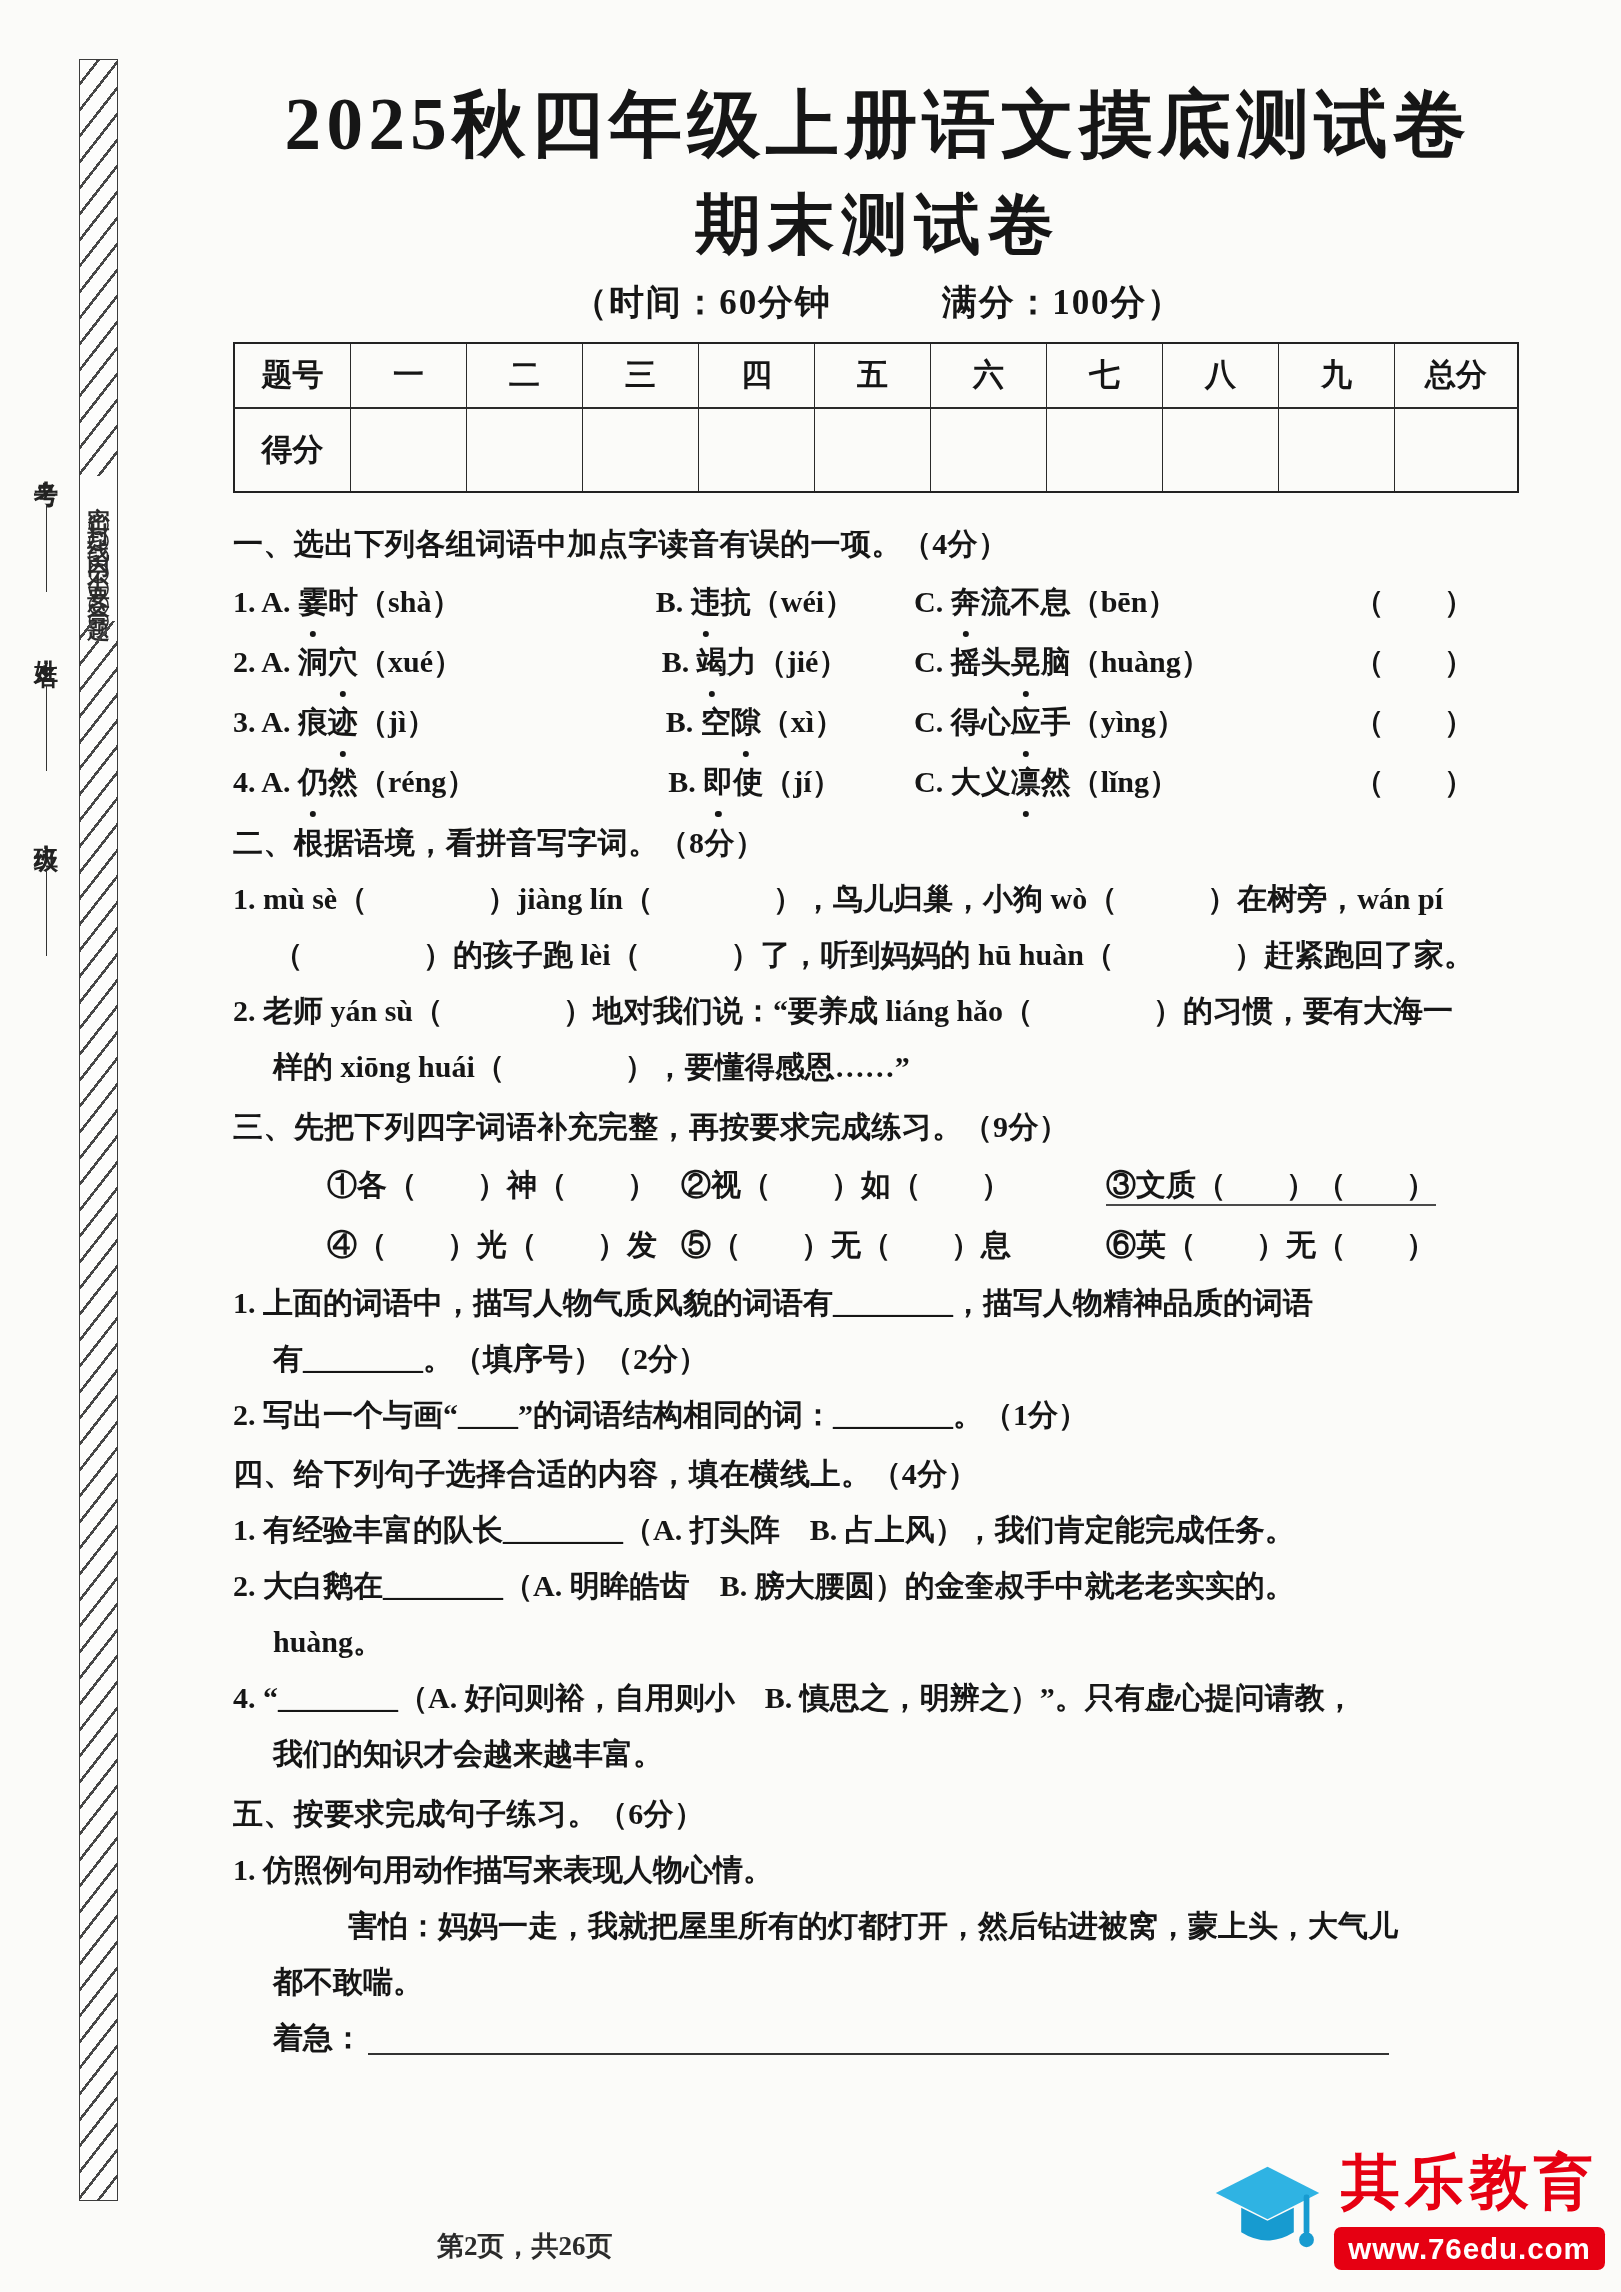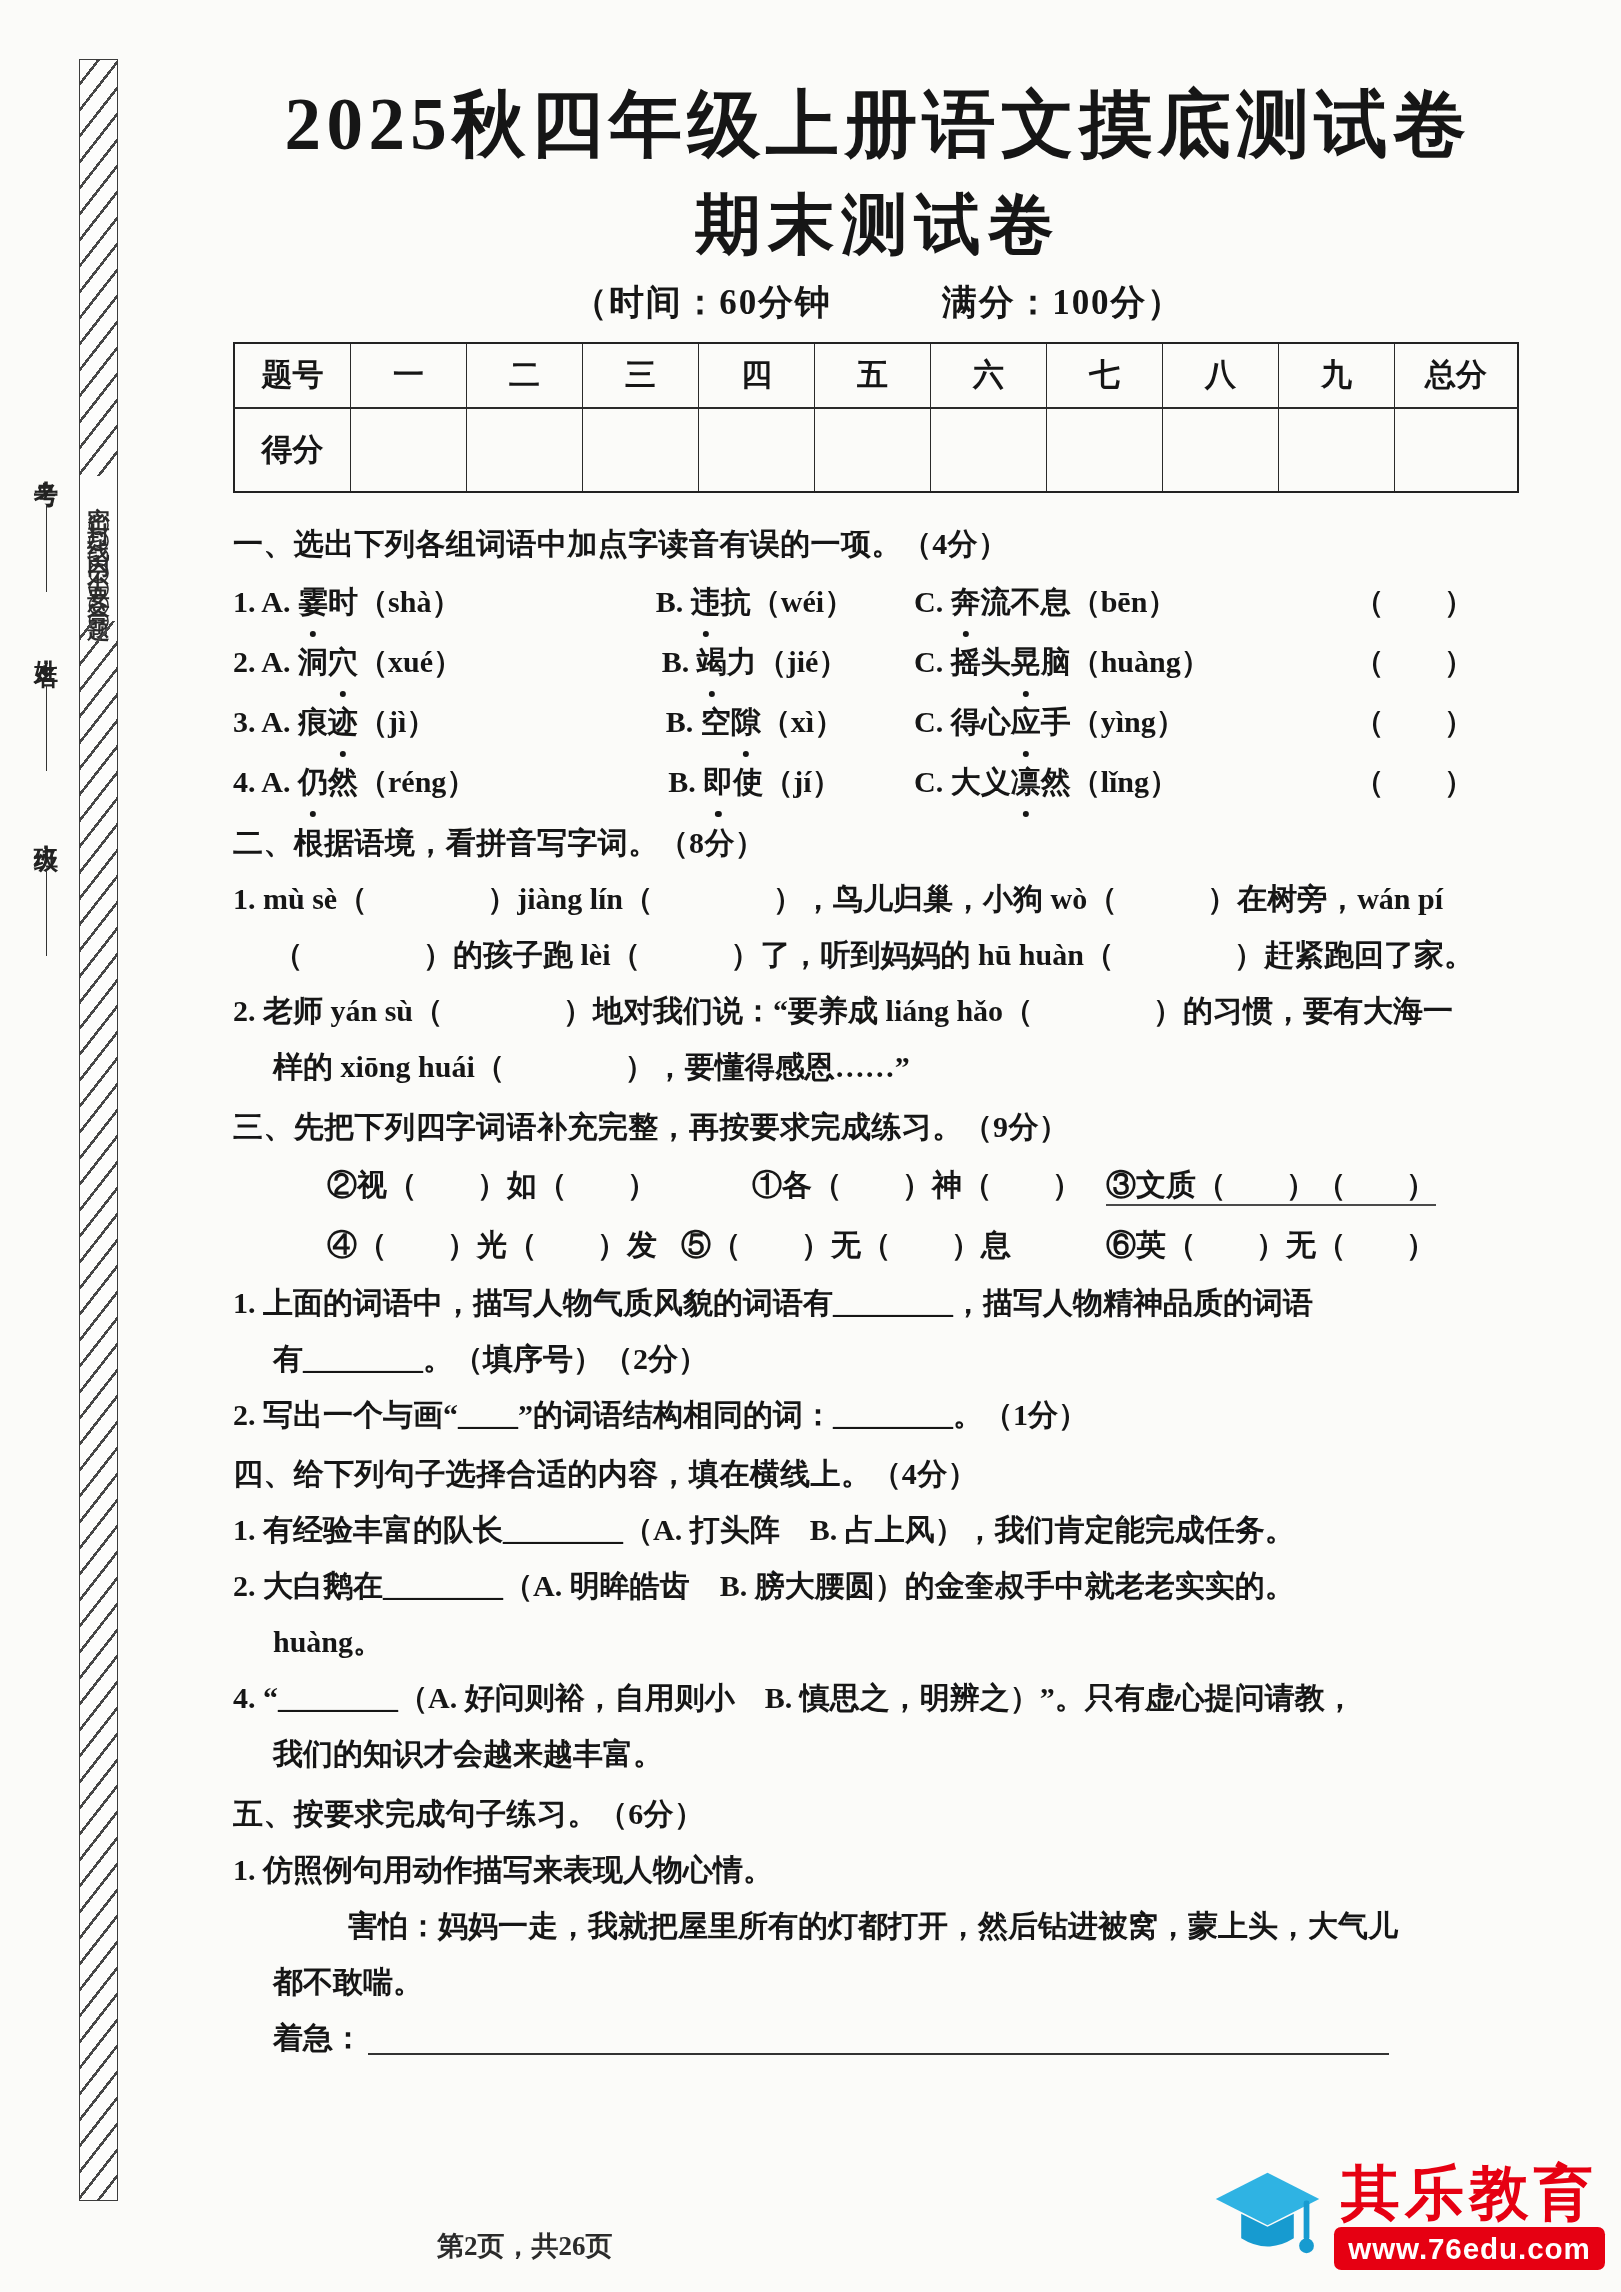--- a/index.html
+++ b/index.html
@@ -100,21 +100,21 @@
     position:absolute;left:437px;bottom:29px;
     font-size:27px;font-weight:600;color:#2b2b2b;
     font-family:"Liberation Serif","DejaVu Serif",serif;
   }
   .logo{position:absolute;right:16px;bottom:23px;display:flex;align-items:center;gap:9px;justify-content:flex-end;}
   .logo-textcol{display:flex;flex-direction:column;align-items:center;}
   .logo-name{font-size:59px;font-weight:900;letter-spacing:5.4px;line-height:1.05;
     font-family:"Liberation Sans","DejaVu Sans",sans-serif;}
   .logo-url{
     font-size:29.6px;font-weight:700;color:#ffffff;
-    padding:4.5px 14.3px;border-radius:7.2px;margin-top:2px;letter-spacing:0.9px;
+    padding:4.5px 14.3px;border-radius:7.2px;margin-top:13px;letter-spacing:0.9px;
     font-family:"Liberation Sans","DejaVu Sans",sans-serif;
   }
 </style>
 </head>
 <body>
 
 <div class="paper">
 
   <div class="label-group" style="top:462px">
     <div class="v-label">考号：</div>
@@ -202,22 +202,22 @@
         <div class="section">
           <div class="sec-heading">二、根据语境，看拼音写字词。（8分）</div>
           <div class="tline indent-0">1. mù sè（　　　　）jiàng lín（　　　　），鸟儿归巢，小狗 wò（　　　）在树旁，wán pí</div>
           <div class="tline indent-1">（　　　　）的孩子跑 lèi（　　　）了，听到妈妈的 hū huàn（　　　　）赶紧跑回了家。</div>
           <div class="tline indent-0">2. 老师 yán sù（　　　　）地对我们说：“要养成 liáng hǎo（　　　　）的习惯，要有大海一</div>
           <div class="tline indent-1">样的 xiōng huái（　　　　），要懂得感恩……”</div>
         </div>
         <div class="section">
           <div class="sec-heading">三、先把下列四字词语补充完整，再按要求完成练习。（9分）</div>
           <div class="idiom-row">
+            <span class="idiom-cell c1"><span>①各（　　）神（　　）</span></span>
             <span class="idiom-cell c2"><span>②视（　　）如（　　）</span></span>
-            <span class="idiom-cell c1"><span>①各（　　）神（　　）</span></span>
             <span class="idiom-cell c3"><span class="u-line">③文质（　　）（　　）</span></span>
           </div>
           <div class="idiom-row">
             <span class="idiom-cell c1"><span>④（　　）光（　　）发</span></span>
             <span class="idiom-cell c2"><span>⑤（　　）无（　　）息</span></span>
             <span class="idiom-cell c3"><span>⑥英（　　）无（　　）</span></span>
           </div>
           <div class="tline indent-0">1. 上面的词语中，描写人物气质风貌的词语有________，描写人物精神品质的词语</div>
           <div class="tline indent-1">有________。（填序号）（2分）</div>
           <div class="tline indent-0">2. 写出一个与画“____”的词语结构相同的词：________。（1分）</div>

